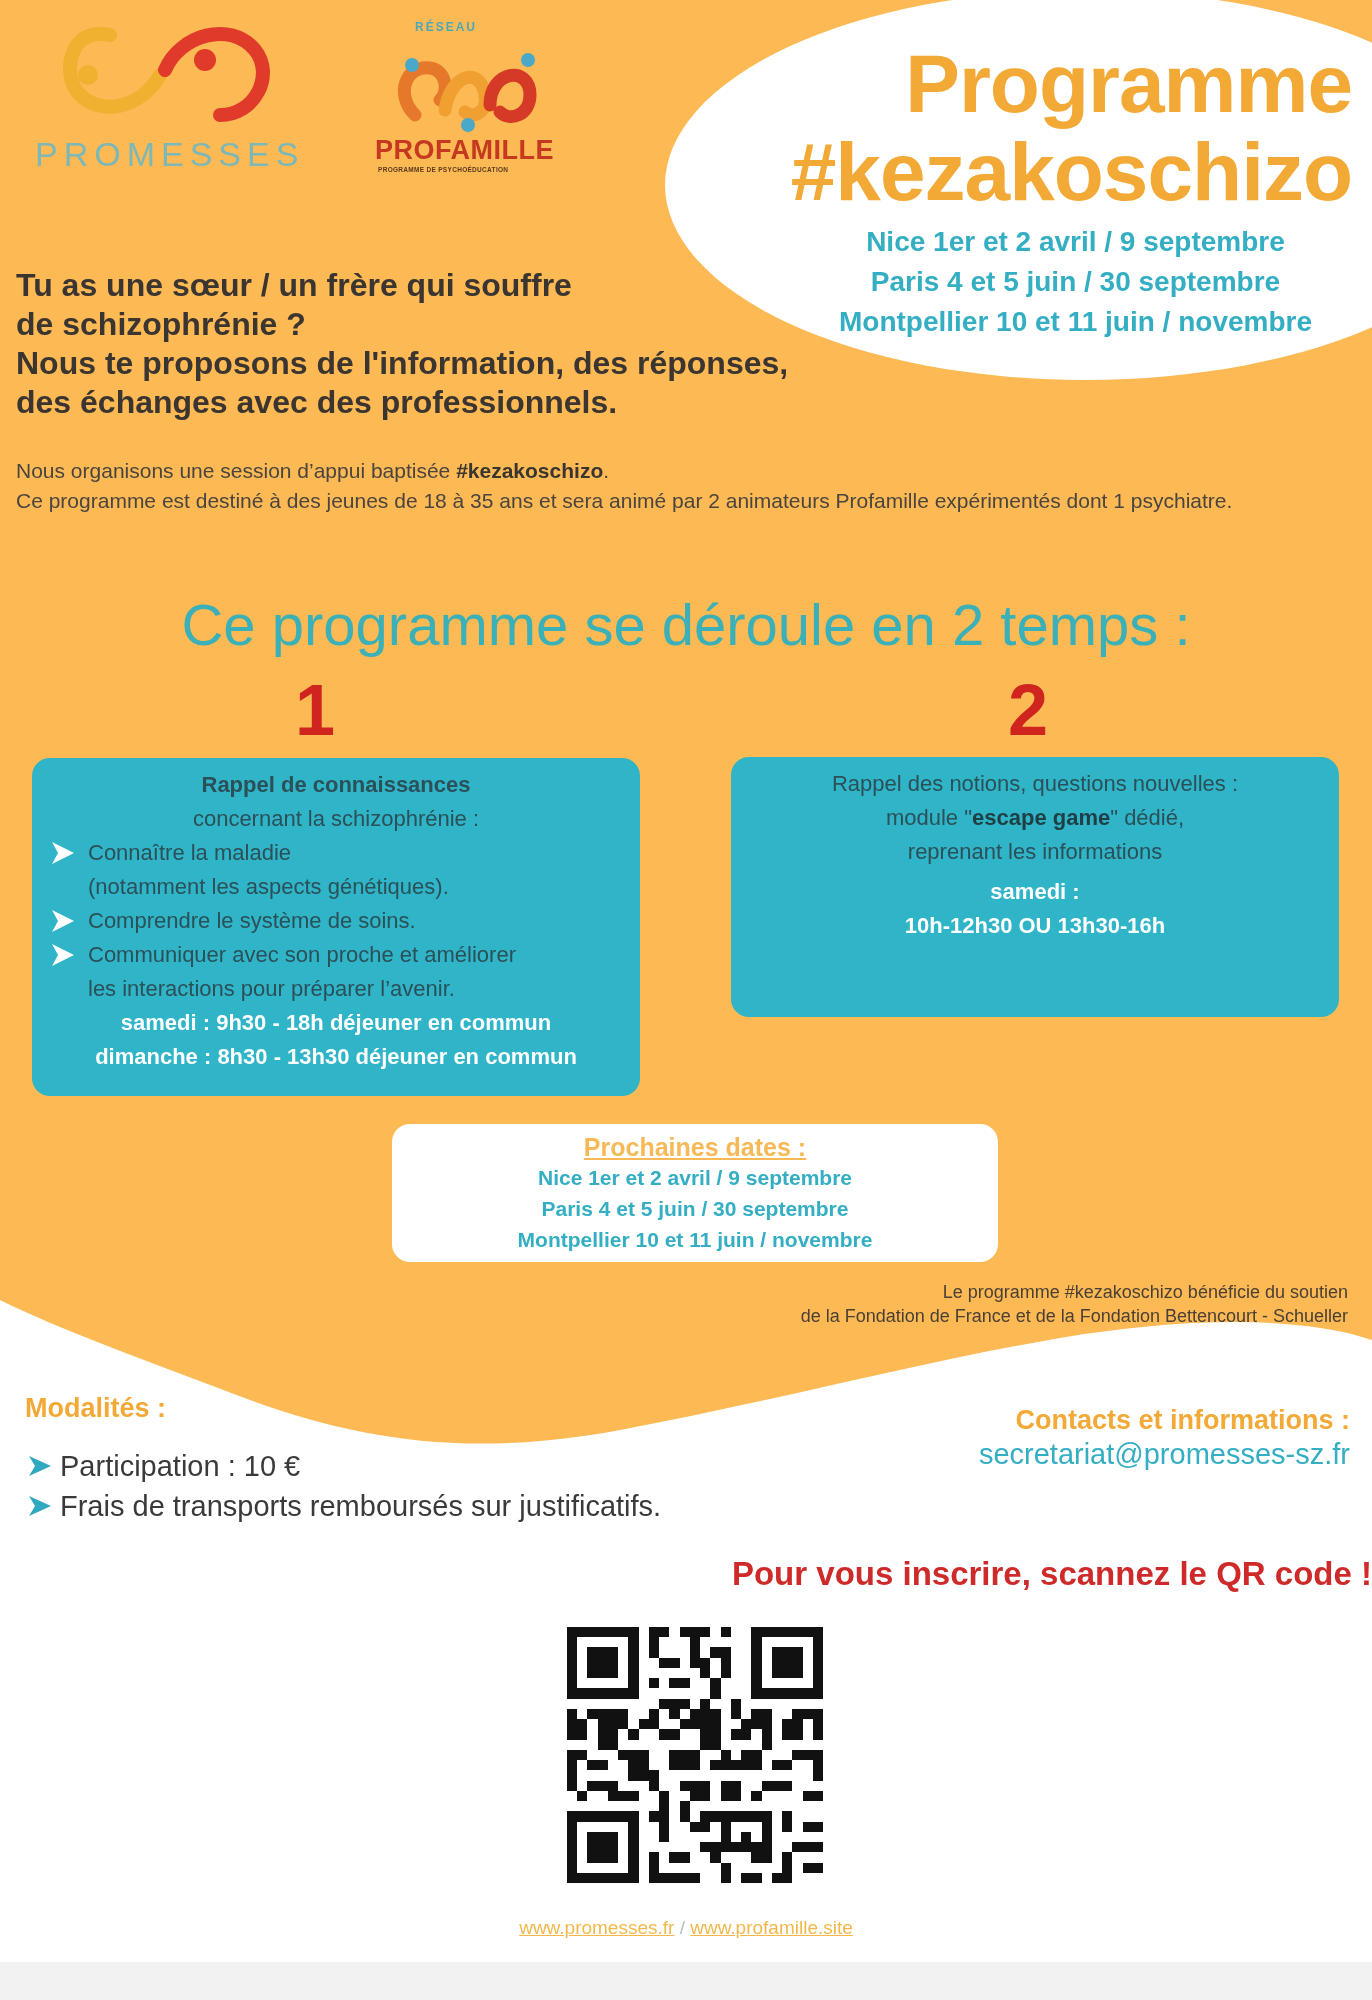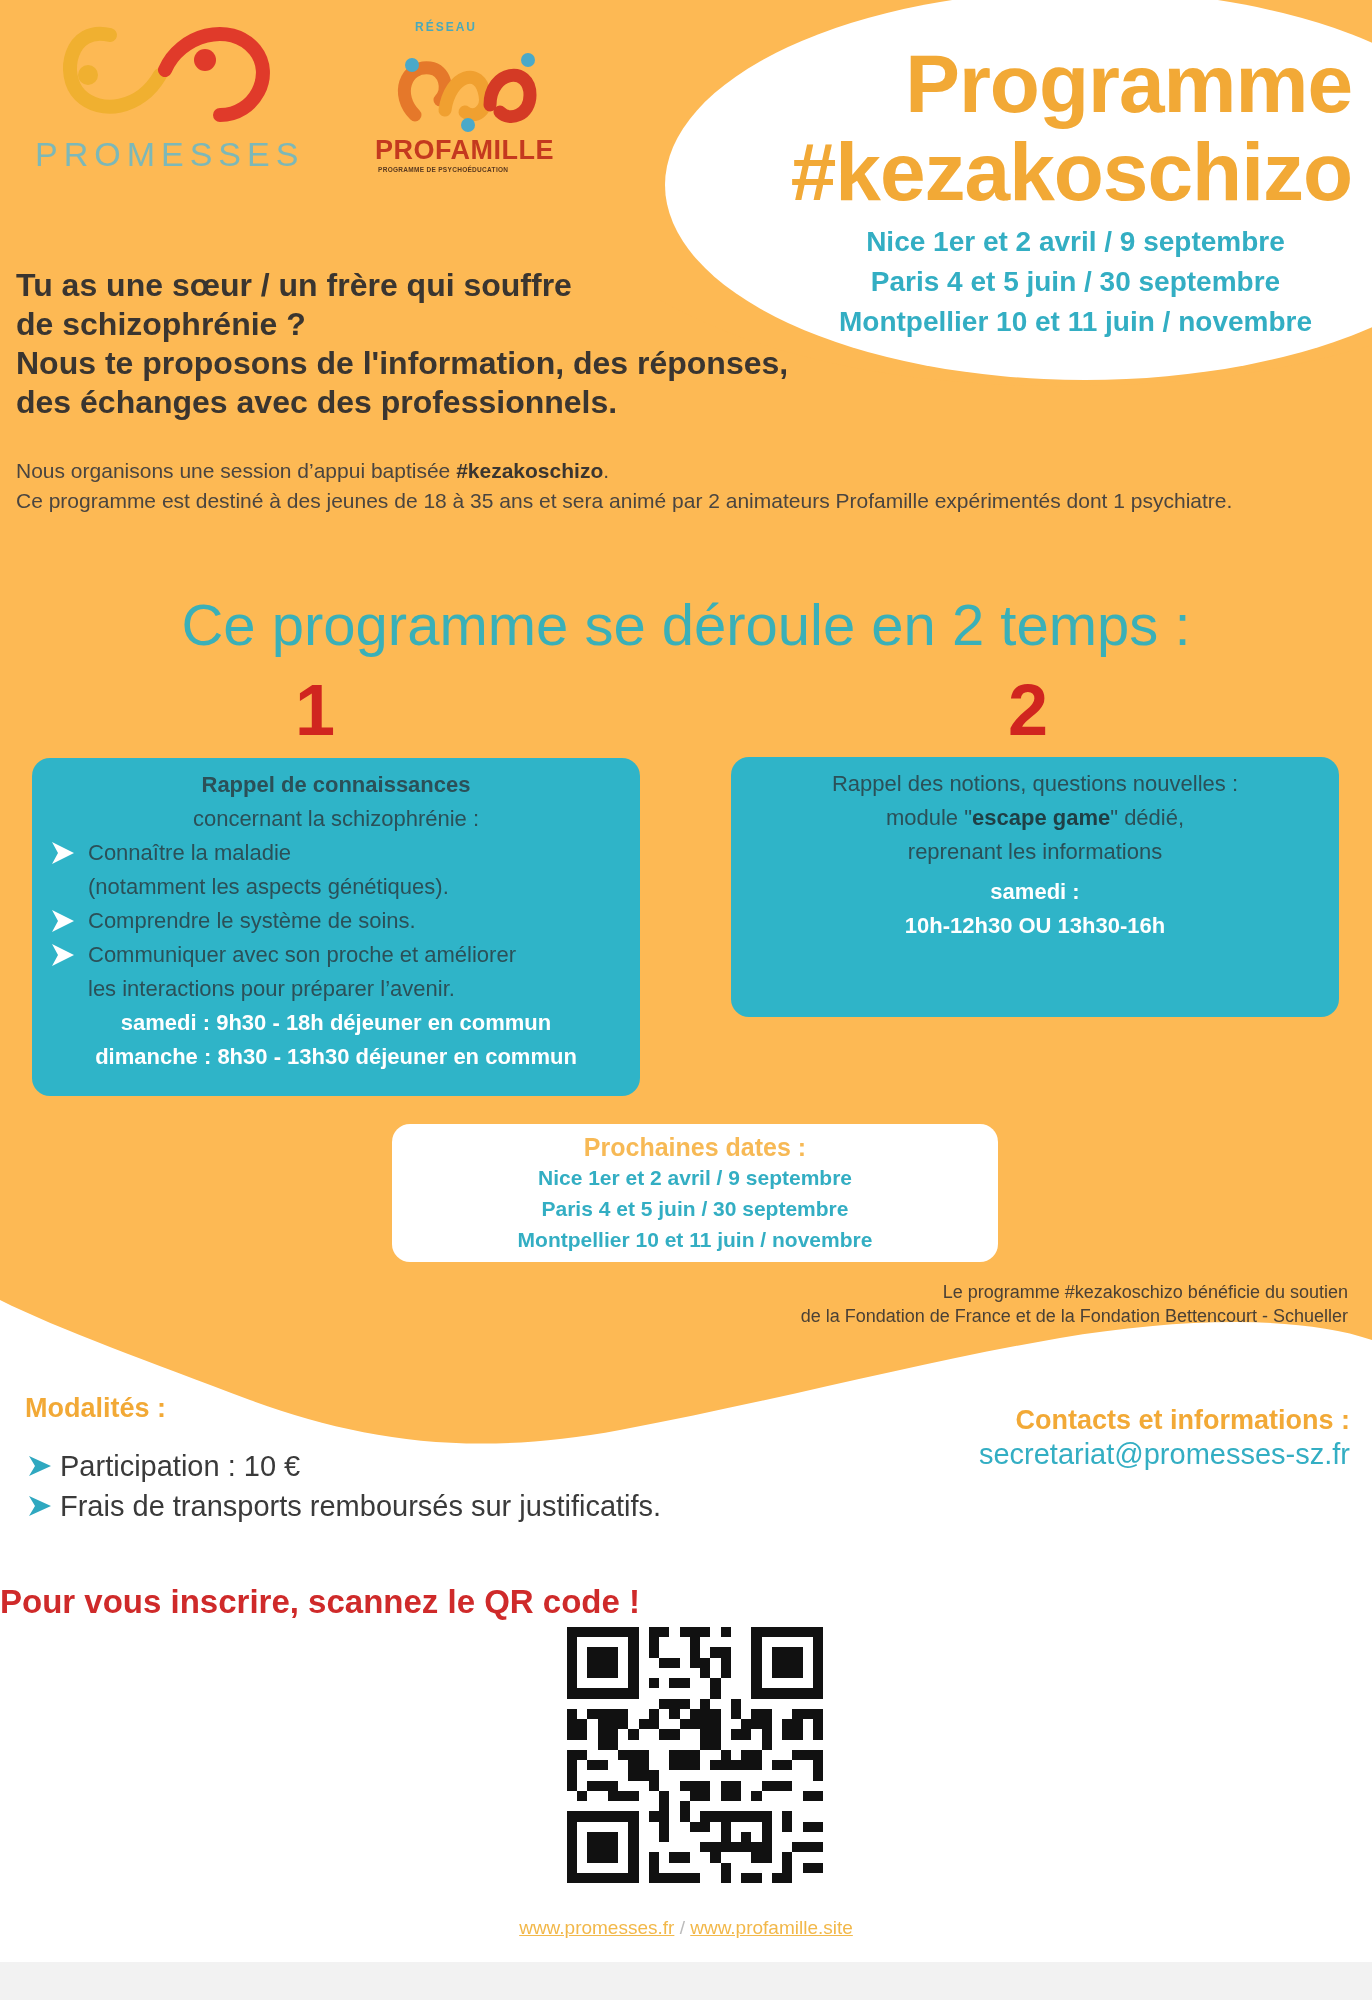--- a/index.html
+++ b/index.html
@@ -36,35 +36,35 @@
   .card2 { left: 731px; top: 757px; width: 608px; height: 260px; text-align: center; }
   .card1 .c-head { text-align: center; font-weight: bold; }
   .card1 .c-sub { text-align: center; }
   .card1 .bullet { position: relative; padding-left: 40px; }
   .card1 .bullet .chev { position: absolute; left: 2px; top: 4px; width: 26px; height: 26px; }
   .card1 .cont { padding-left: 40px; }
   .card .time { text-align: center; color: #ffffff; font-weight: bold; }
   .card2 .esc { font-weight: bold; color: #1f3f45; margin-top: 29px; }
 
   .next-box { left: 392px; top: 1124px; width: 606px; height: 138px; background: #ffffff; border-radius: 18px; text-align: center; padding-top: 8px; }
-  .next-box .nb-title { color: #f7b955; font-weight: bold; font-size: 25px; line-height: 30px; }
+  .next-box .nb-title { color: #f7b955; font-weight: bold; font-size: 25px; line-height: 30px; text-decoration: underline; }
   .next-box .nb-line { color: #33aec3; font-weight: bold; font-size: 21px; line-height: 31px; }
 
   .sponsor { right: 24px; top: 1280px; text-align: right; color: #4a4035; font-size: 18px; line-height: 24px; }
 
   .modal-title { left: 25px; top: 1393px; color: #f2a936; font-weight: bold; font-size: 27px; }
   .modal-list { left: 28px; top: 1446px; color: #3a3a3a; font-size: 29px; line-height: 40px; }
   .modal-list .li { position: relative; padding-left: 32px; }
   .modal-list .li .chev { position: absolute; left: 0; top: 8px; width: 24px; height: 24px; }
 
   .contact { right: 22px; top: 1390px; text-align: right; }
   .contact .c-title { color: #f2a936; font-weight: bold; font-size: 27px; line-height: 34px; margin-top: 13px; }
   .contact .c-mail { color: #33aec3; font-size: 29px; line-height: 34px; }
 
-  .cta { left: 0; top: 1555px; width: 1372px; text-align: left; color: #cf2a2a; font-weight: bold; font-size: 33px; margin-top: 28px; }
+  .cta { left: 0; top: 1555px; width: 1372px; text-align: right; color: #cf2a2a; font-weight: bold; font-size: 33px; }
 
   .qr { left: 567px; top: 1627px; width: 256px; height: 256px; }
 
   .links { left: 0; top: 1917px; width: 1372px; text-align: center; font-size: 19px; color: #f2b84a; }
   .links a { color: #f2b84a; text-decoration: underline; }
   .links .sep { color: #bbb; }
 
   .bottom-band { position: absolute; left: 0; top: 1962px; width: 1372px; height: 38px; background: #f2f2f2; z-index: 1; }
 </style>
 </head>

